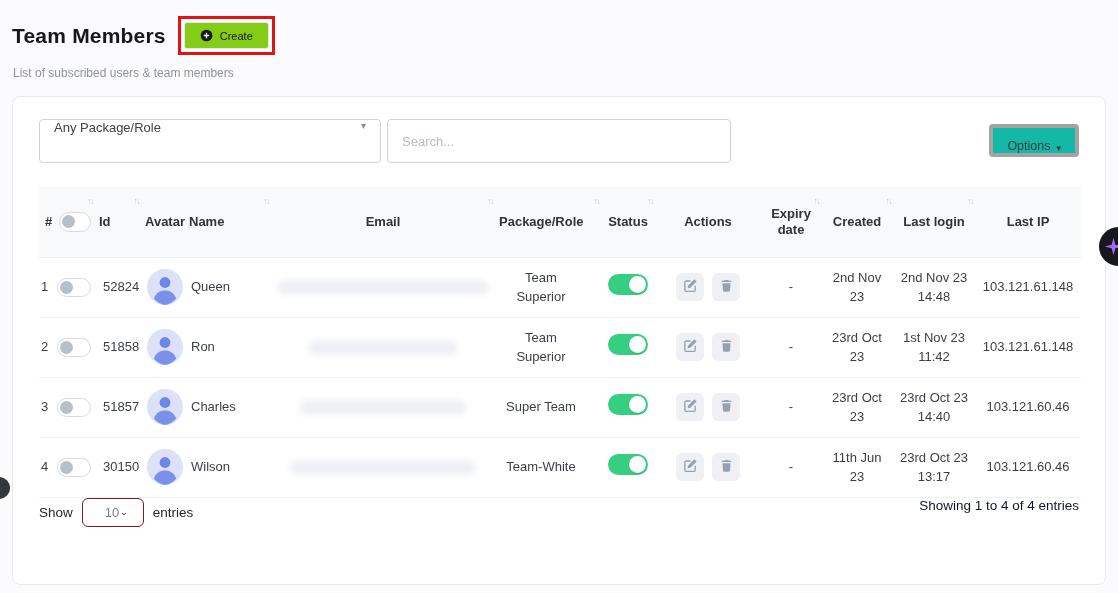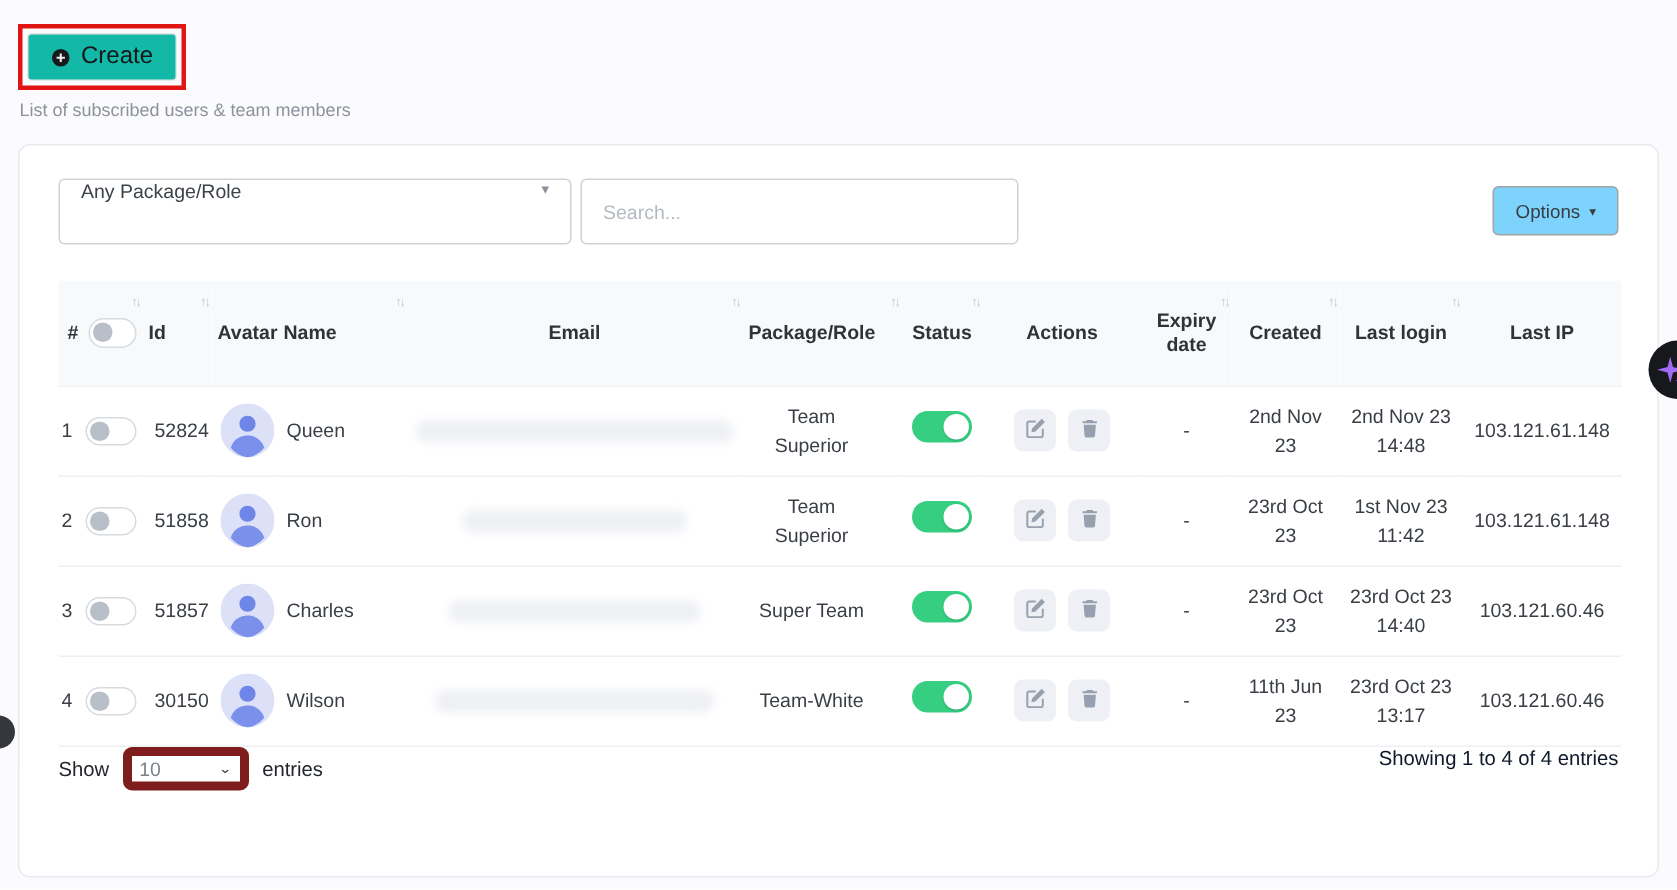--- a/index.html
+++ b/index.html
@@ -6,46 +6,46 @@
   html,body { margin:0; padding:0; }
   body {
     width:1118px; height:593px; position:relative; overflow:hidden;
     background:#fbfbfd; font-family:"Liberation Sans", sans-serif; color:#2f3338;
   }
   
   .page-header { position:absolute; top:16px; left:12px; display:flex; align-items:center; gap:12px; }
   .page-title { margin:0; font-size:21px; font-weight:700; color:#15171a; letter-spacing:.2px; }
   .create-highlight { border:3px solid #e01414; padding:3px; display:inline-block; }
   .create-btn {
-    display:flex; align-items:center; gap:7px; border:1px solid #e6e6ea; background:#14b8a6;
-    border-radius:3px; padding:6px 15px; font-size:16px; color:#15171a; cursor:pointer;
+    display:flex; align-items:center; gap:7px; border:1px solid #e6e6ea; background:#84cc16;
+    border-radius:3px; padding:6px 15px; font-size:11px; color:#15171a; cursor:pointer;
     font-family:"Liberation Sans", sans-serif;
   }
   .subtitle { position:absolute; top:66px; left:13px; font-size:12px; color:#8d939c; }
 
   
   .card {
     position:absolute; top:96px; left:12px; width:1094px; height:489px;
     background:#ffffff; border:1px solid #e9eaef; border-radius:8px; padding:22px 26px;
   }
   .filter-row { display:flex; align-items:flex-start; }
   .select-box {
     width:342px; height:44px; border:1px solid #ced3d9; border-radius:4px; background:#fff;
     display:flex; align-items:flex-start; padding:0 14px; font-size:13px; color:#3c4248; cursor:pointer;
   }
   .select-box .caret { margin-left:auto; color:#8a9098; font-size:10px; }
   .search-input {
-    margin-left:6px; width:292px; height:44px; border:1px solid #ced3d9; border-radius:4px;
+    margin-left:6px; width:344px; height:44px; border:1px solid #ced3d9; border-radius:4px;
     padding:0 14px; font-size:13px; color:#3c4248; outline:none; font-family:"Liberation Sans", sans-serif;
   }
   .search-input::placeholder { color:#b4bac2; }
   .options-btn {
-    margin-left:auto; margin-top:5px; height:33px; padding:0 14px; background:#7dd3fc;
-    border:1px solid #a3a3a3; border-radius:4px; font-size:12.5px; color:#383d44; cursor:pointer;
-    display:flex; align-items:center; gap:6px; font-family:"Liberation Sans", sans-serif;
+    margin-left:auto; margin-top:5px; height:33px; padding:0 14px; background:#14b8a6;
+    border:4px solid #a3a3a3; border-radius:4px; font-size:12.5px; color:#383d44; cursor:pointer;
+    display:flex; align-items:flex-end; gap:6px; font-family:"Liberation Sans", sans-serif;
   }
   .options-btn .caret { font-size:9px; color:#383d44; }
 
   
   table { width:100%; border-collapse:collapse; table-layout:fixed; margin-top:24px; }
   col.c-num{width:56px} col.c-id{width:46px} col.c-avatar{width:44px} col.c-name{width:86px}
   col.c-email{width:224px} col.c-package{width:106px} col.c-status{width:54px} col.c-actions{width:106px}
   col.c-expiry{width:60px} col.c-created{width:72px} col.c-login{width:82px} col.c-ip{width:106px}
   thead th {
     background:#f8f9fb; height:70px; vertical-align:middle; padding:8px 4px; position:relative;
@@ -78,22 +78,22 @@
   .action-btn {
     width:28px; height:28px; border:none; border-radius:6px; background:#eef0f5; cursor:pointer;
     display:inline-flex; align-items:center; justify-content:center; margin:0 4px;
   }
   .smudge { display:inline-block; height:15px; border-radius:8px; background:#e9ebf1; filter:blur(3px); opacity:.75; vertical-align:middle; }
 
   
   .table-footer { display:flex; justify-content:space-between; align-items:flex-start; }
   .show-group { display:flex; align-items:center; gap:9px; font-size:13.5px; color:#23272c; }
   .page-size {
-    width:84px; height:29px; border:6px solid #7f1d1d; border-radius:6px; background:#fff;
-    display:flex; align-items:center; padding:0 5px; font-size:13px; color:#7c828a; cursor:pointer;
+    width:62px; height:29px; border:1px solid #7f1d1d; border-radius:6px; background:#fff;
+    display:flex; align-items:center; padding:0 22px; font-size:13px; color:#7c828a; cursor:pointer;
   }
   .page-size .chev { margin-left:auto; color:#32363c; font-size:11px; transform:scaleY(.8); }
   .footer-right { display:flex; flex-direction:column; align-items:flex-end; gap:13px; }
   .showing-text { font-size:13.5px; color:#0f172a; }
   .pagination { display:flex; gap:5px; }
   .page-btn {
     height:30px; min-width:30px; padding:0 12px; border:1px solid #dde1e6; border-radius:4px;
     background:#fff; font-size:13px; cursor:pointer; font-family:"Liberation Sans", sans-serif;
   }
   .page-btn.prev { color:#8a9098; }
@@ -105,20 +105,21 @@
   .sparkle-fab {
     position:absolute; right:-20px; top:227px; width:39px; height:39px; border-radius:50%;
     background:#17181c; cursor:pointer; overflow:hidden;
   }
   .sparkle-fab svg { position:absolute; left:4px; top:9px; }
 </style>
 </head>
 <body>
 
 <div class="page-header">
+  <h1 class="page-title">Team Members</h1>
   <span class="create-highlight">
     <button class="create-btn">
       <span style="display:flex;">
         <svg viewBox="0 0 16 16" width="13" height="13">
             <circle cx="8" cy="8" r="7.2" fill="#17191c"></circle>
             <path d="M8 4.6v6.8M4.6 8h6.8" stroke="#f0f0f2" stroke-width="1.7"></path>
           </svg>
       </span>
       <span>Create</span>
     </button>

